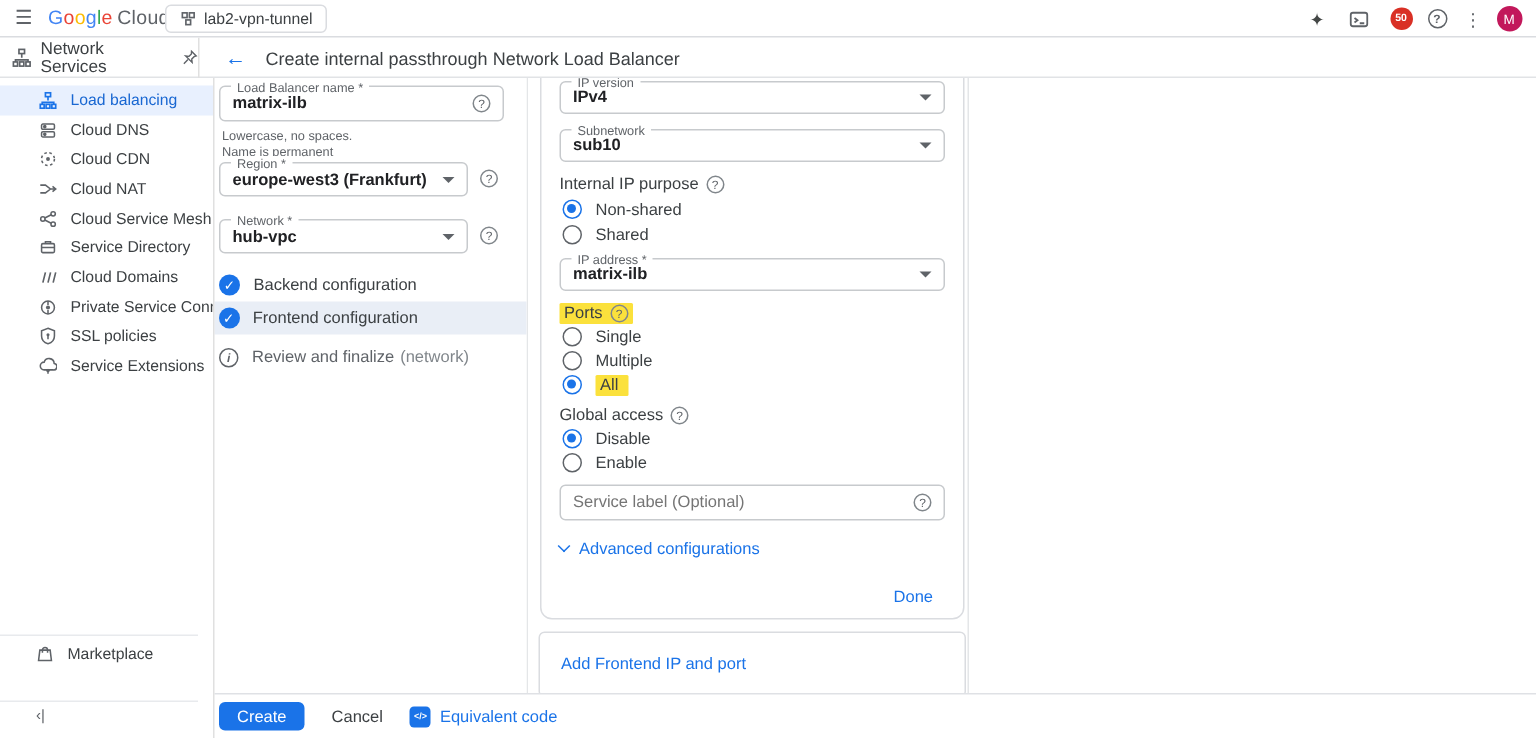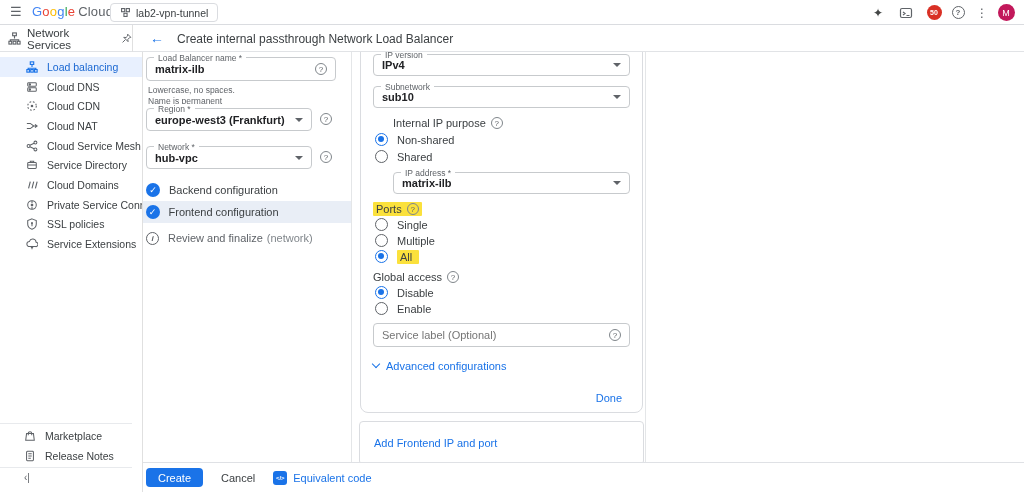--- a/index.html
+++ b/index.html
@@ -87,21 +87,21 @@
   .svcinput { position:relative; border:1px solid #c7cacd; border-radius:4px; height:24px; display:flex; align-items:center; padding:0 8px; margin-top:8px; }
   .svcinput input { border:none; outline:none; flex:1; font-family:inherit; font-size:11px; color:#202124; background:transparent; }
   .advrow { display:flex; align-items:center; gap:7px; margin-top:12px; color:#1a73e8; font-size:11px; font-weight:500; cursor:pointer; height:13px; }
   .chevdown { width:6px; height:6px; border-right:1.6px solid #1a73e8; border-bottom:1.6px solid #1a73e8; transform:rotate(45deg); margin-top:-3px; }
   .donerow { text-align:right; margin-top:16px; padding-right:8px; }
   .donelink { color:#1a73e8; font-size:11px; font-weight:500; cursor:pointer; }
   .addbox { position:absolute; left:359px; top:421px; width:285px; height:44px; border:1px solid #dadce0; border-radius:4px; background:#fff; display:flex; align-items:center; padding-left:14px; z-index:2; }
   .addlink { color:#1a73e8; font-size:11px; font-weight:500; cursor:pointer; }
 
   
-  .mt10{margin-top:10px;} .mt9{margin-top:9px;margin-left:20px;} .mt8{margin-top:8px;} .mt4{margin-top:4px;} .mt3{margin-top:3px;} .mt2{margin-top:2px;}
+  .mt10{margin-top:10px;} .mt9{margin-top:9px;} .mt8{margin-top:8px;} .mt4{margin-top:4px;} .mt3{margin-top:3px;} .mt2{margin-top:2px;}
 
   
   .bottombar { position:absolute; left:133px; top:462px; width:891px; height:30px; background:#fff; border-top:1px solid #dfe1e5; display:flex; align-items:center; gap:18px; padding-left:13px; z-index:6; }
   .createbtn { height:19px; background:#1a73e8; border:none; border-radius:4px; color:#fff; font-family:inherit; font-size:11px; font-weight:500; padding:0 12px; cursor:pointer; }
   .cancelbtn { color:#3c4043; font-size:11px; font-weight:500; cursor:pointer; }
   .eqcode { display:flex; align-items:center; gap:6px; cursor:pointer; }
   .eqicon { width:14px; height:14px; background:#1a73e8; border-radius:3px; color:#fff; font-size:6px; font-weight:700; display:flex; align-items:center; justify-content:center; }
   .eqlabel { color:#1a73e8; font-size:11px; font-weight:500; }
 
   svg { display:block; }
@@ -273,29 +273,20 @@
     <div class="sb-foot">
       <div class="sb-item" style="padding-left:24px">
         <span class="ic">
             <svg width="12" height="12" viewBox="0 0 14 14" fill="none" stroke="currentColor" stroke-width="1.2">
               <path d="M3 4h8l1 8H2z"></path>
               <path d="M5 6V4a2 2 0 014 0v2"></path>
             </svg>
           </span>
         <span>Marketplace</span>
       </div>
-      <div class="sb-item" style="padding-left:24px">
-        <span class="ic">
-            <svg width="12" height="12" viewBox="0 0 14 14" fill="none" stroke="currentColor" stroke-width="1.2">
-              <rect x="3" y="1.5" width="8" height="11" rx="1"></rect>
-              <path d="M5 4.5h4M5 7h4M5 9.5h3"></path>
-            </svg>
-          </span>
-        <span>Release Notes</span>
-      </div>
     </div>
     <div class="sb-div" style="top:415px"></div>
     <span class="collapse">‹|</span>
   </nav>
 
   <div class="vdiv" style="left:351px"></div>
   <div class="vdiv" style="left:645px"></div>
 
   <section class="midcol">
     <div class="field f-name">

